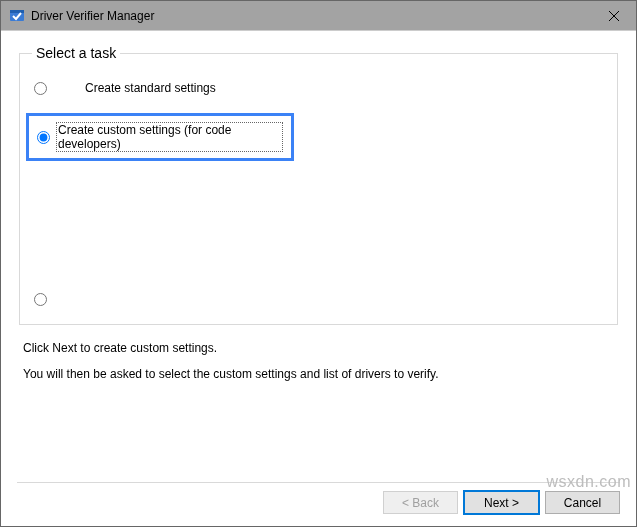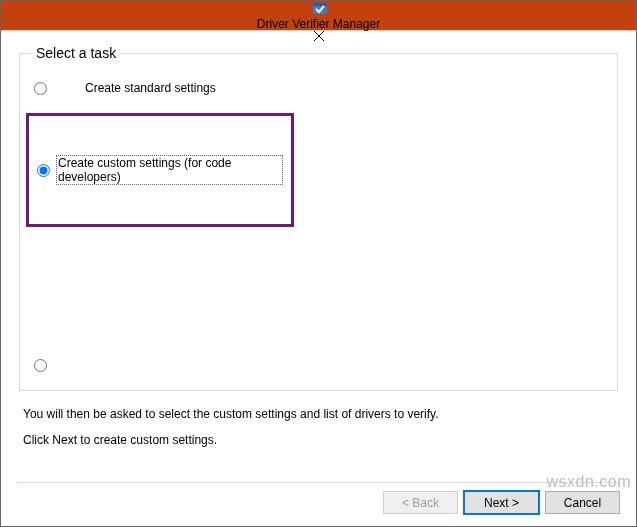--- a/index.html
+++ b/index.html
@@ -19,22 +19,21 @@
       height: 527px;
       display: flex;
       flex-direction: column;
       background: #fff;
     }
     .titlebar {
       height: 30px;
       display: flex;
       align-items: center;
       border-bottom: 1px solid #ccc;
-      background: #c2410c;
-      flex-direction: column;
+      background: #a3a3a3;
     }
     .titlebar .icon {
       width: 16px;
       height: 16px;
       margin: 0 6px 0 8px;
       display: inline-block;
     }
     .titlebar .title {
       flex: 1;
       font-size: 12px;
@@ -74,22 +73,22 @@
     .radio-row.first { margin-top: 6px; gap: 32px; }
     .radio-row input[type=radio] {
       margin: 0 6px 0 0;
       width: 13px; height: 13px;
     }
     .radio-row label {
       cursor: pointer;
     }
     .spacer-lg { height: 38px; }
     .highlight-box {
-      border: 3px solid #701a75;
-      padding: 37px 6px;
+      border: 3px solid #3b82f6;
+      padding: 4px 6px;
       margin: 14px 0 0 -6px;
       width: 268px;
       display: flex;
       align-items: center;
     }
     .highlight-box .radio-row { margin: 0; padding: 2px; }
     .highlight-box label {
       border: 1px dotted #666;
       padding: 0 1px;
     }
@@ -190,22 +189,22 @@
 
       <div class="spacer-lg"></div>
 
       <div class="radio-row">
         <input type="radio" name="task" id="r5" style="">
       </div>
 
     </fieldset>
 
     <div class="info-area">
+      <p class="info-line">Click Next to create custom settings.</p>
       <p class="info-line">You will then be asked to select the custom settings and list of drivers to verify.</p>
-      <p class="info-line">Click Next to create custom settings.</p>
     </div>
 
   </div>
 
   <div class="divider"></div>
 
   <div class="button-bar">
     <button class="wiz" disabled="">&lt; Back</button>
     <button class="wiz default">Next &gt;</button>
     <button class="wiz">Cancel</button>

